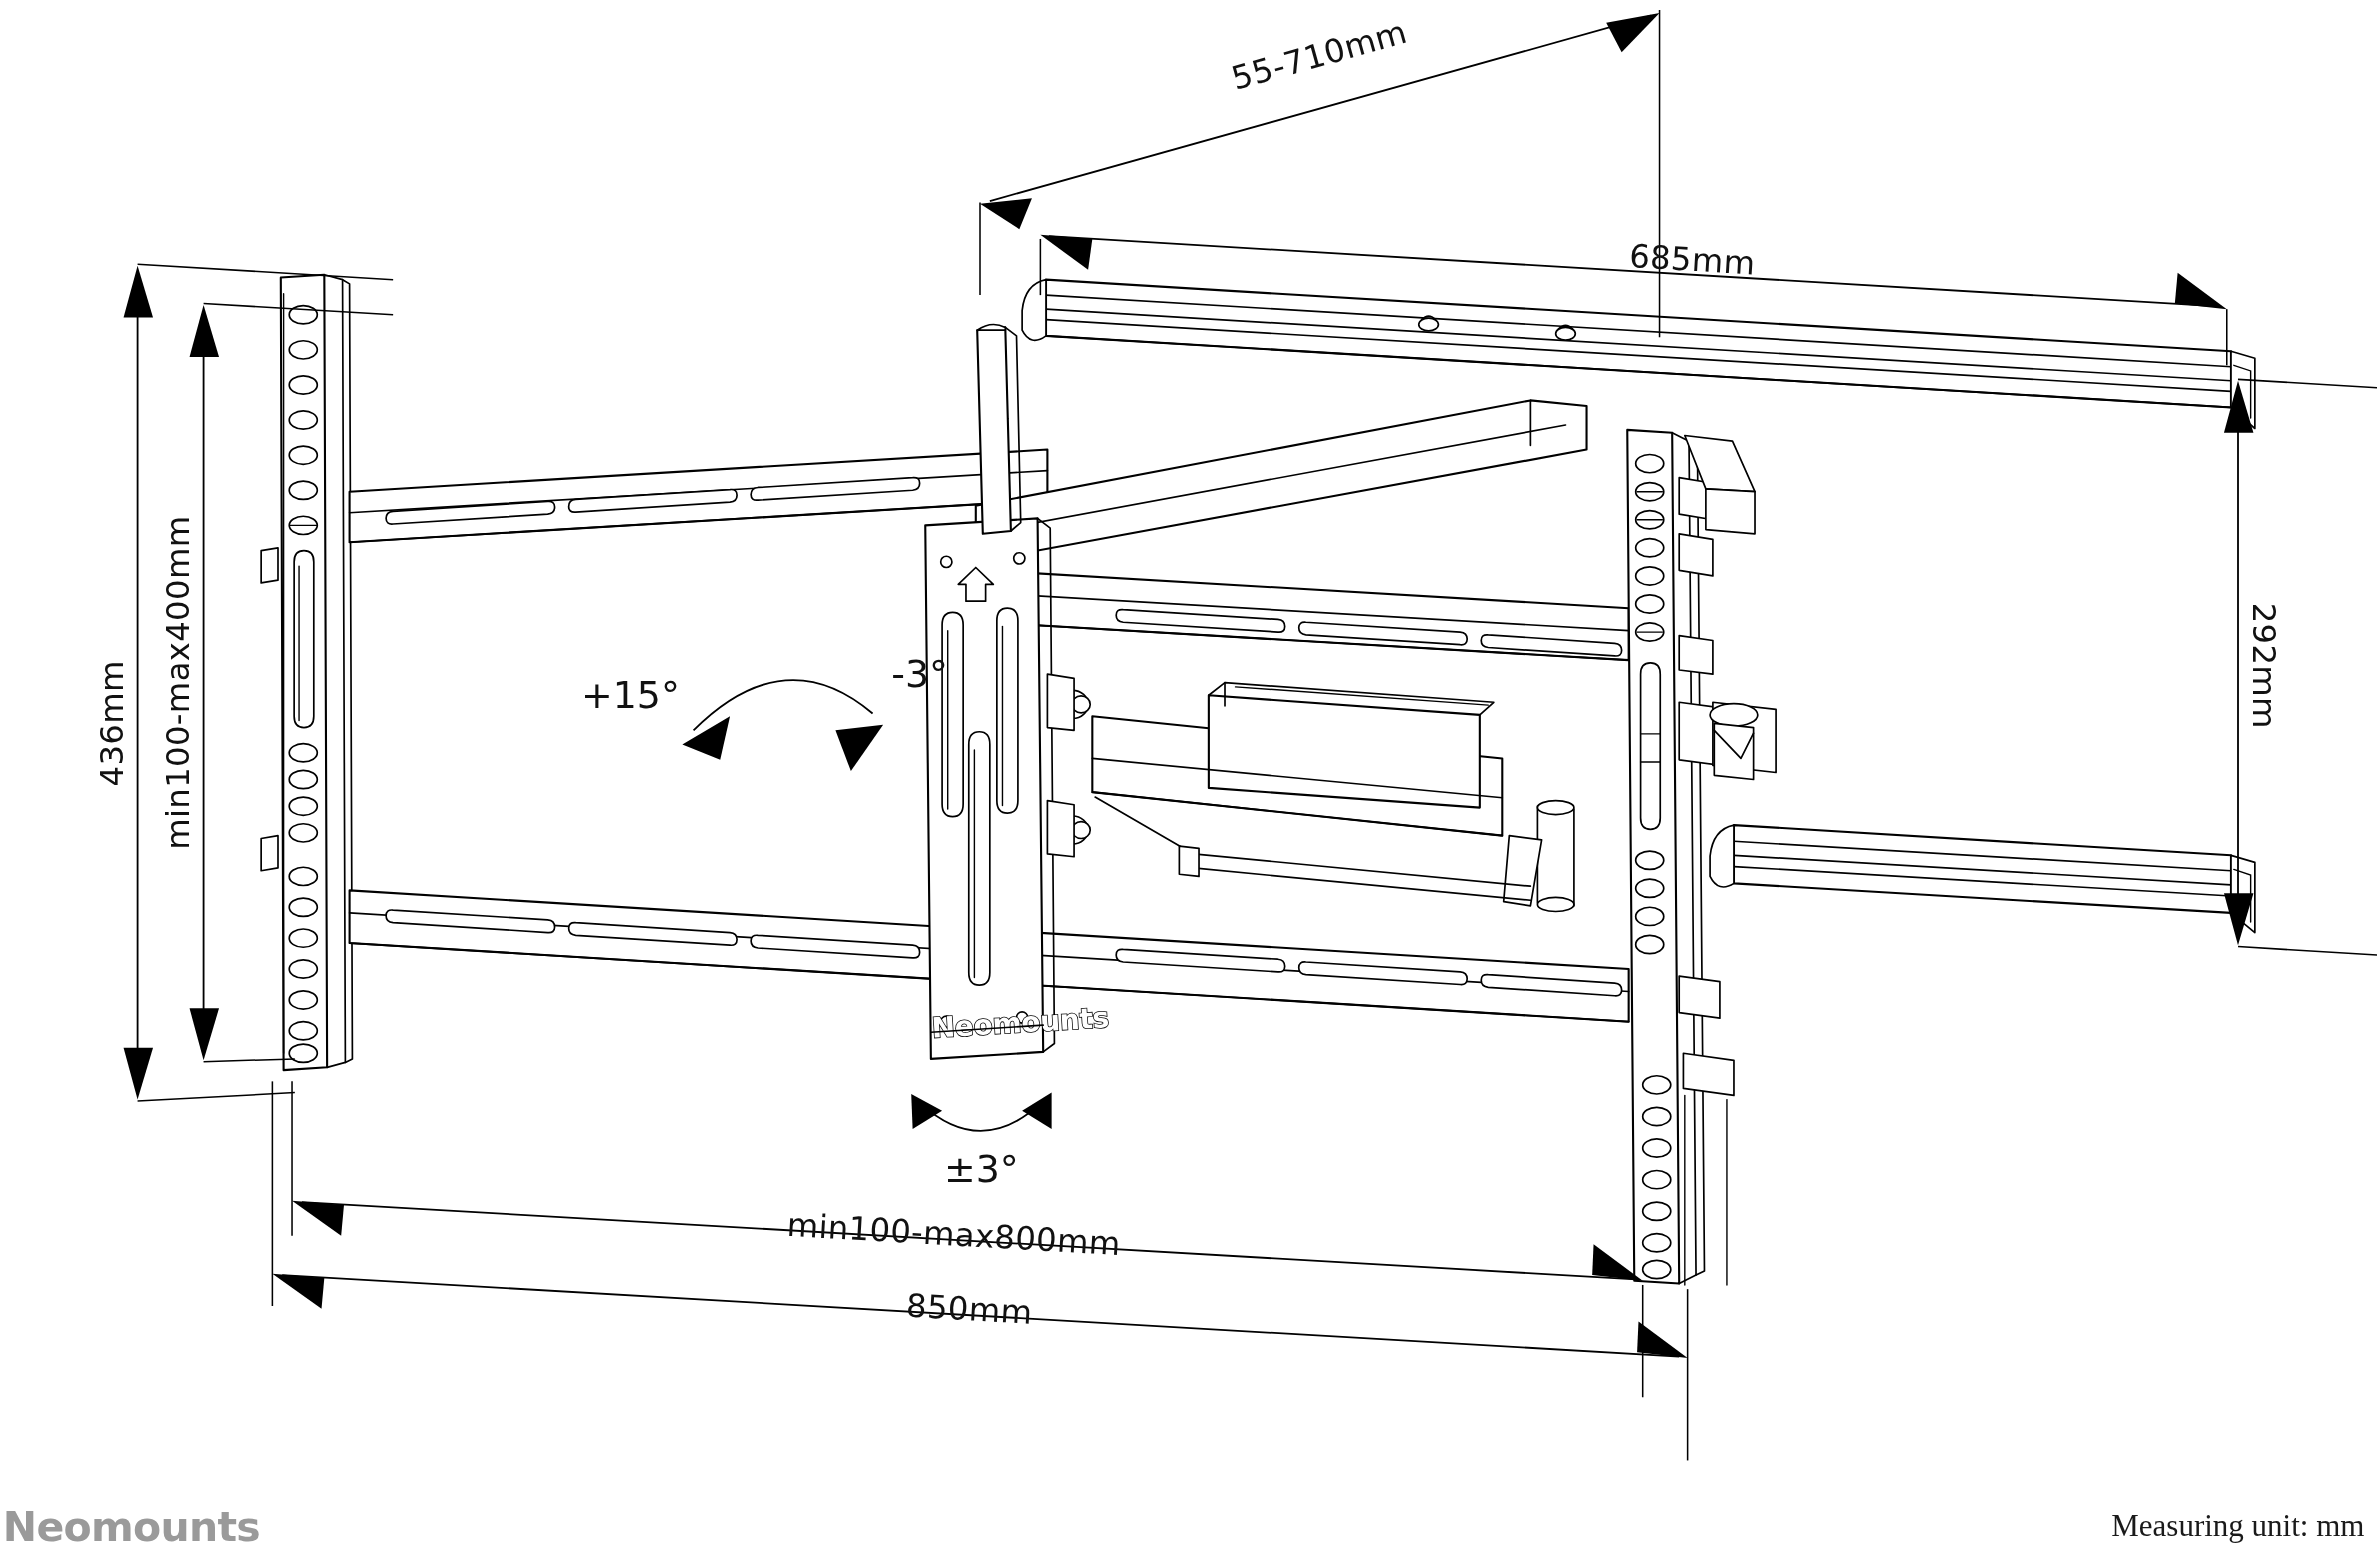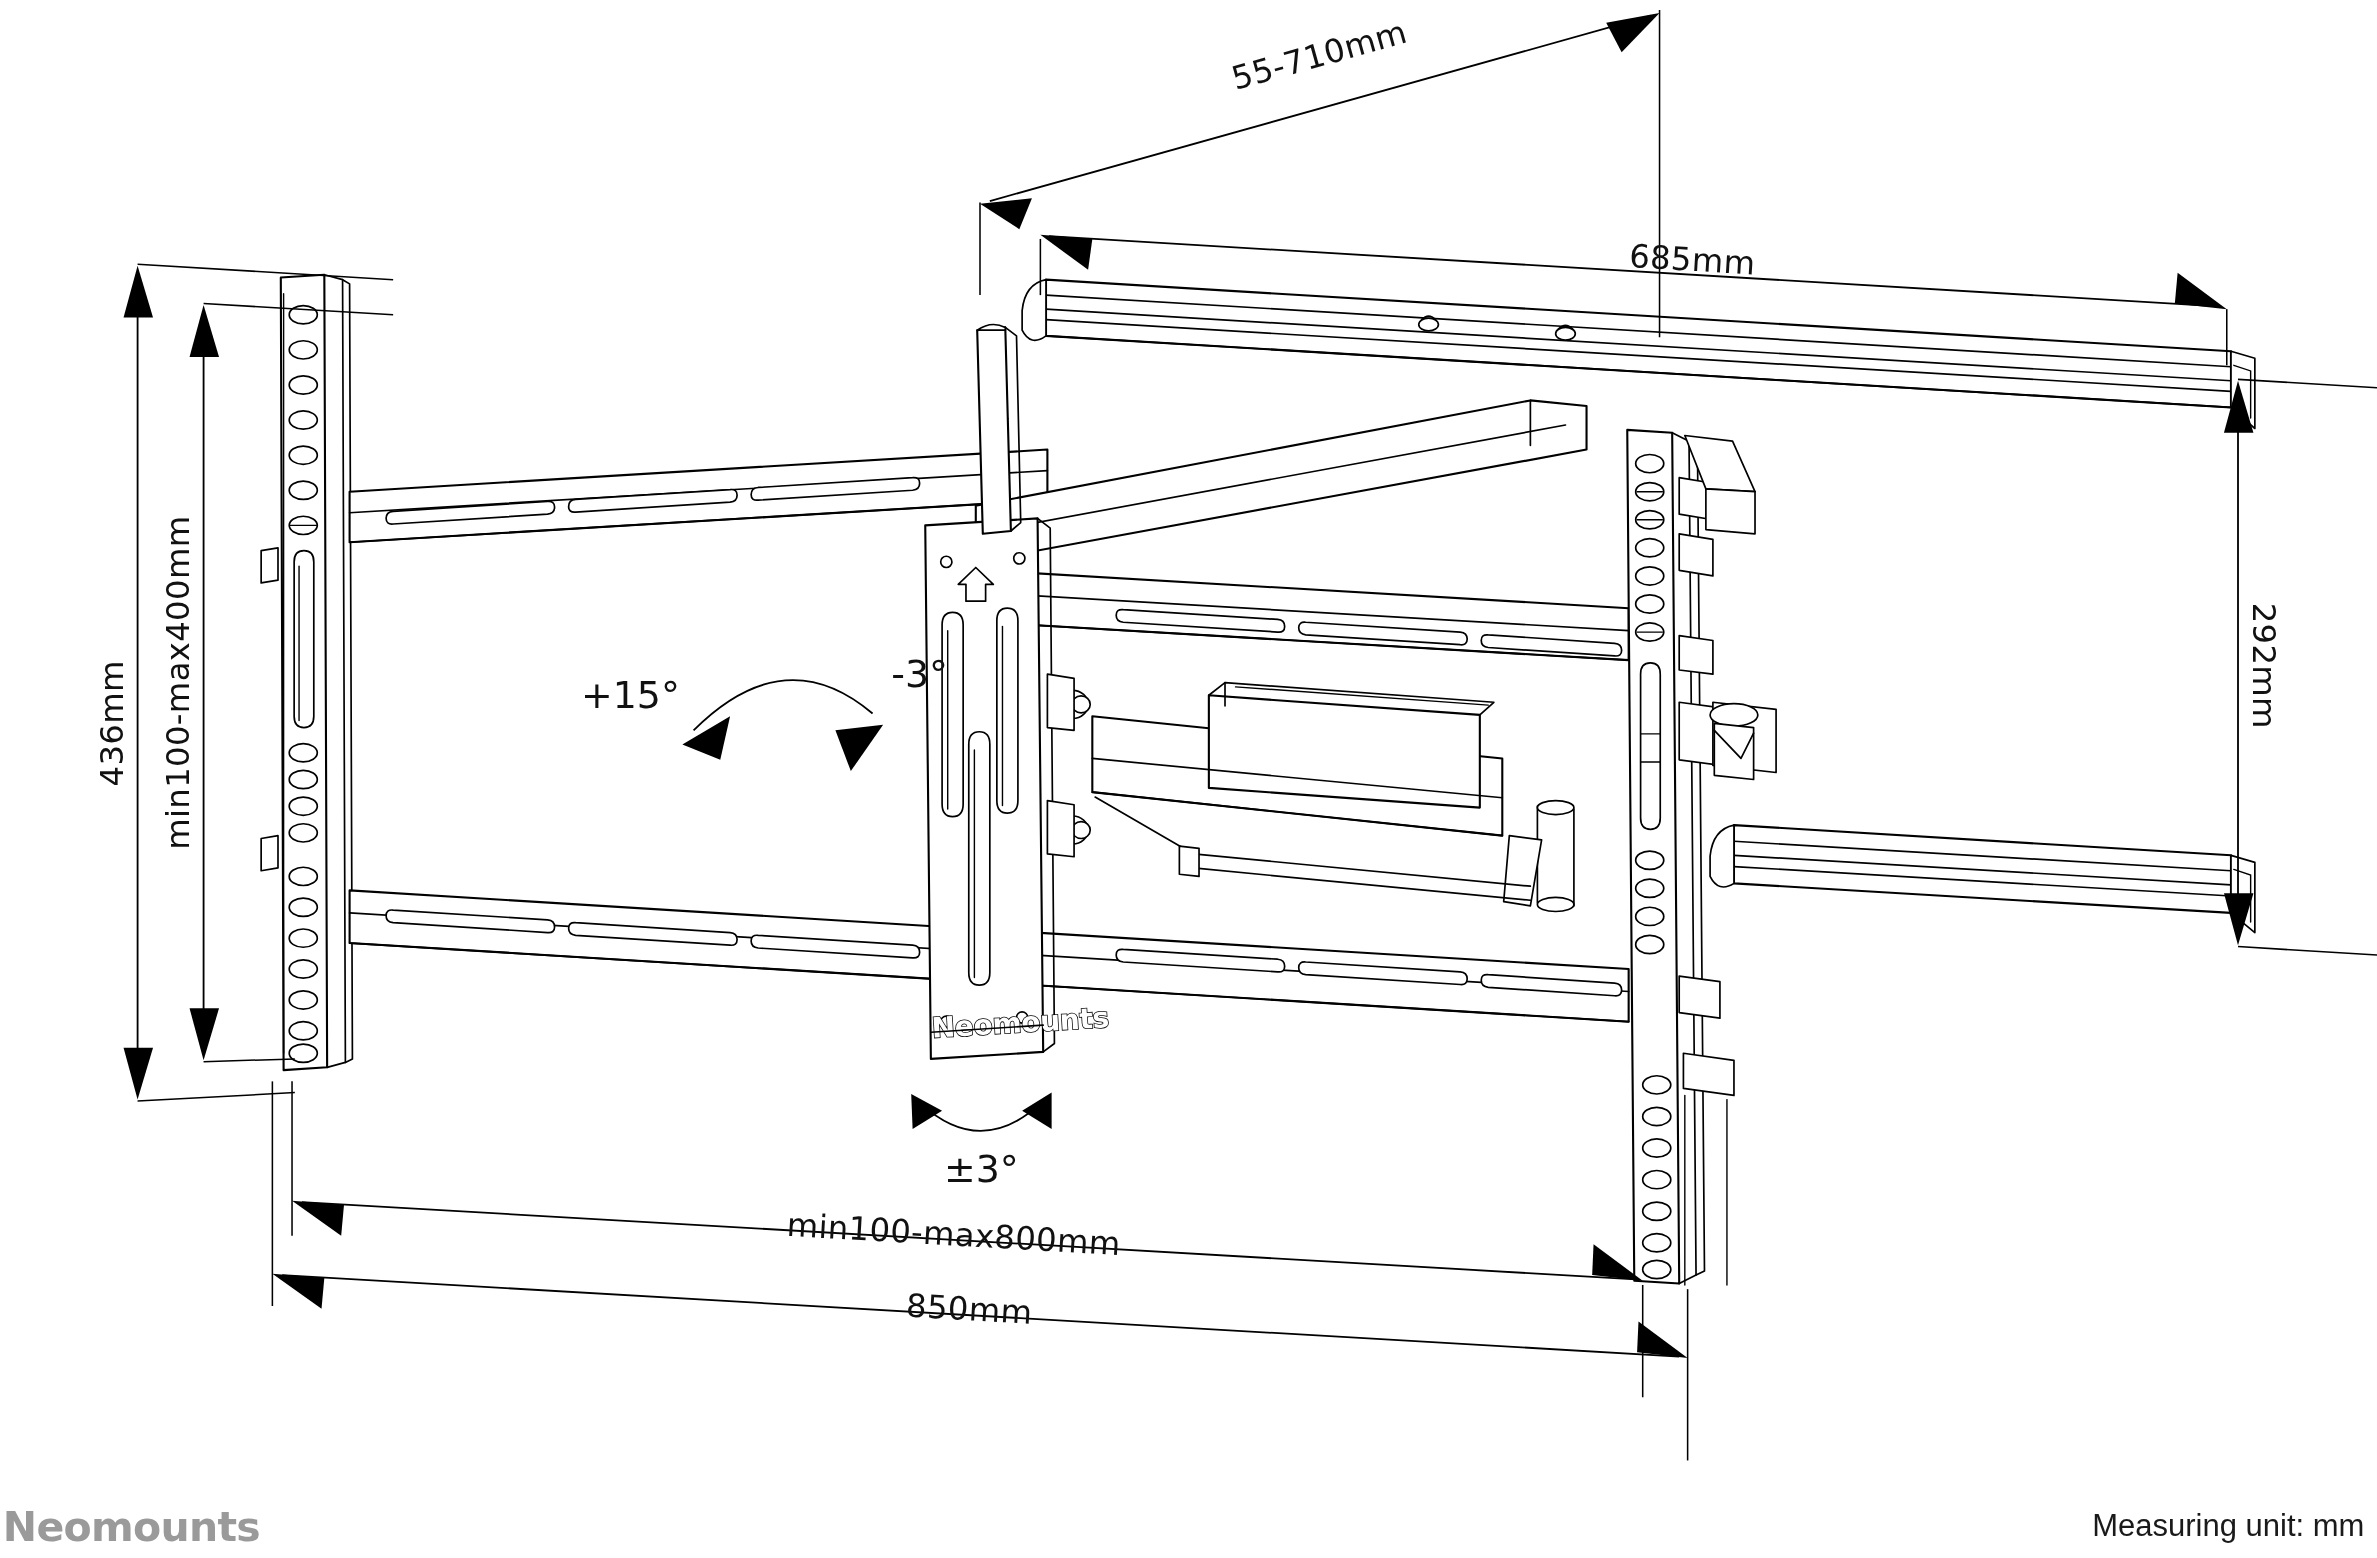--- a/index.html
+++ b/index.html
@@ -26,21 +26,21 @@
     font-size:54px;fill:#111;
   }
   .logo-bottom{
     position:absolute;left:2.8px;top:1503px;
     font-family:"DejaVu Sans","Liberation Sans",sans-serif;
     font-size:41px;font-weight:600;color:#9a9a9a;letter-spacing:-0.7px;
     white-space:nowrap;
   }
   .unit-note{
     position:absolute;right:12.6px;top:1508px;
-    font-family:Liberation Sans, sans-serif;
+    font-family:Liberation Serif, serif;
     font-size:31px;color:#1a1a1a;white-space:nowrap;
   }
   .embossed{
     font-family:"DejaVu Sans","Liberation Sans",sans-serif;
     font-size:40px;font-weight:700;fill:#ffffff;
     stroke:#000;stroke-width:2.2;paint-order:stroke fill;
     letter-spacing:-0.5px;
   }
 </style>
 </head>

